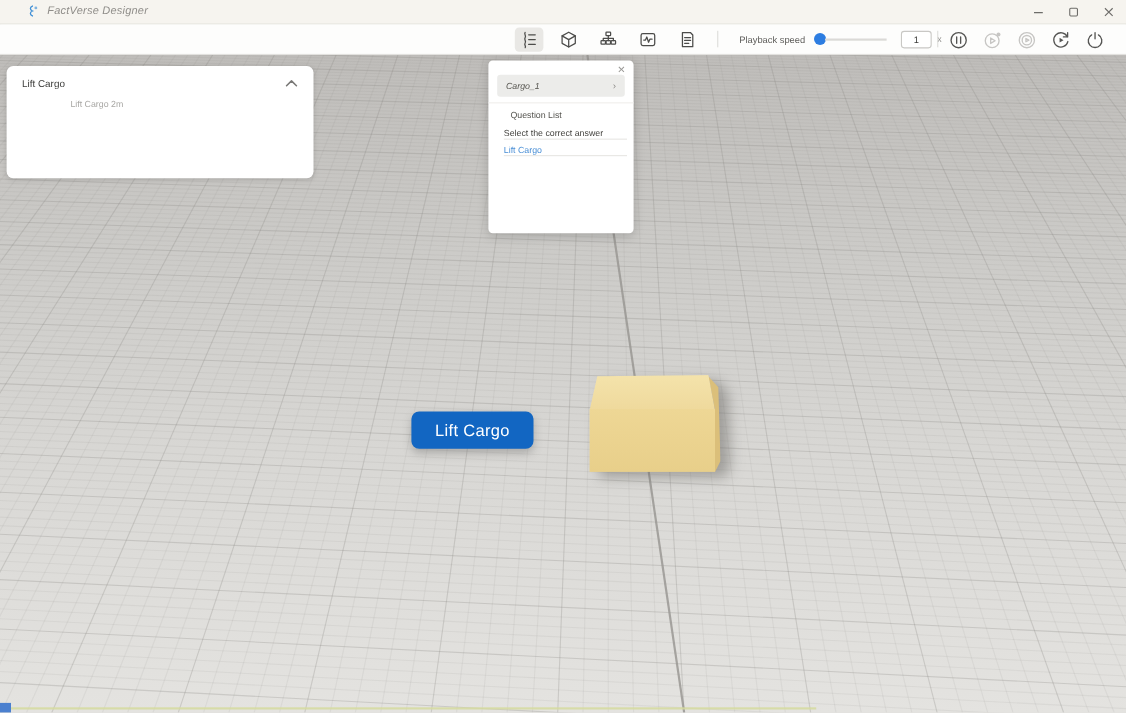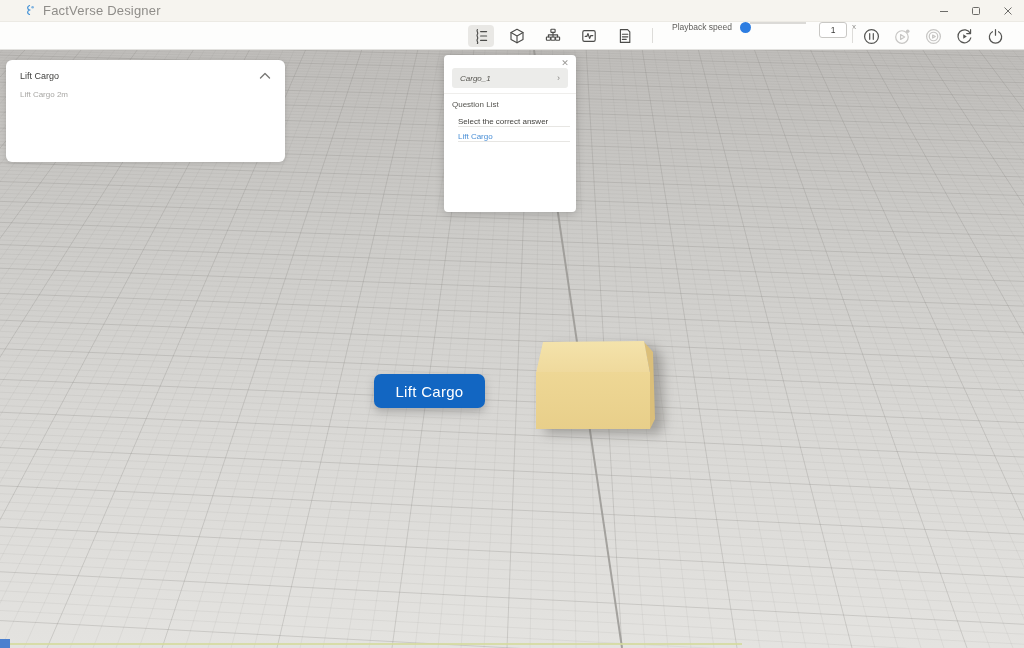--- a/index.html
+++ b/index.html
@@ -2,33 +2,33 @@
 <html style="--accent-blue: #1266c2; --slider-blue: #2d7de1; --link-blue: #4a8fd6; --cargo-top: #f4e3ab; --cargo-front: #eed795; --cargo-side: #dbbf7a;"><head>
 <meta charset="utf-8">
 <style>
   * { margin:0; padding:0; box-sizing:border-box; }
   html,body { width:1024px; height:648px; overflow:hidden; font-family:"Liberation Sans", sans-serif; }
   .app { position:relative; width:1024px; height:648px; background:#e8e7e4; outline:1px solid #d9d7d2; outline-offset:-1px; }
 
   
   .titlebar { position:absolute; left:0; top:0; width:1024px; height:22px; background:#f6f4ef; border-bottom:1px solid #eceae4; display:flex; align-items:center; padding-left:24px; z-index:40; }
   .titlebar .logo { width:13px; height:13px; margin-right:6px; }
-  .titlebar .title { font-size:13px; color:#8f8d89; letter-spacing:.2px; }
+  .titlebar .title { font-size:10px; color:#8f8d89; letter-spacing:.2px;font-style:italic; }
   .win-controls { position:absolute; right:0; top:0; height:22px; display:flex; }
   .win-btn { width:32px; height:22px; display:flex; align-items:center; justify-content:center; color:#6d6c69; }
   .win-btn svg { display:block; }
 
   
   .toolbar { position:absolute; left:0; top:22px; width:1024px; height:28px; background:#fdfdfc; border-bottom:1px solid #e2e1de; z-index:40; }
   .mode-group { position:absolute; left:468px; top:2px; height:24px; display:flex; align-items:center; gap:10px; }
   .tool-btn { width:26px; height:22px; display:flex; align-items:center; justify-content:center; border-radius:4px; color:#4c4c4a; }
   .tool-btn.active { background:#e9e8e5; }
   .tool-btn svg { stroke:currentColor; fill:none; stroke-width:1.15; stroke-linecap:round; stroke-linejoin:round; }
   .vsep { position:absolute; top:6px; width:1px; height:15px; background:#dddcd9; }
-  .playback-group { position:absolute; left:672px; top:0; height:27px; display:flex; align-items:flex-start; }
+  .playback-group { position:absolute; left:672px; top:0; height:27px; display:flex; align-items:center; }
   .playback-label { font-size:8.5px; color:#5e5d5a; margin-right:8px; }
   .slider-handle { width:11px; height:11px; border-radius:50%; background:var(--slider-blue,#2d7de1); }
   .slider-track { width:56px; height:2px; background:#dbdad7; margin-left:-1px; }
   .speed-input { width:28px; height:16px; margin-left:13px; border:1px solid #c9c8c5; border-radius:3px; background:#fff; font-size:8.5px; color:#3a3a38; text-align:center; font-family:"Liberation Sans",sans-serif; }
   .speed-unit { font-size:8px; color:#8d8c89; margin-left:5px; }
   .control-group { position:absolute; left:862px; top:2px; height:24px; display:flex; align-items:center; gap:12px; }
   .ctrl-btn { width:19px; height:19px; display:flex; align-items:center; justify-content:center; color:#555553; }
   .ctrl-btn.disabled { color:#c7c6c4; }
   .ctrl-btn svg { stroke:currentColor; fill:none; stroke-width:1.15; stroke-linecap:round; stroke-linejoin:round; }
 
@@ -47,30 +47,30 @@
 
   
   .scene-action-btn { position:absolute; left:374px; top:324px; width:111px; height:34px; background:var(--accent-blue,#1266c2); border-radius:7px; display:flex; align-items:center; justify-content:center; color:#fff; font-size:15px; letter-spacing:.3px; box-shadow:0 4px 8px rgba(90,90,88,.35); }
 
   
   .task-panel { position:absolute; left:6px; top:60px; width:279px; height:102px; background:#fff; border-radius:6px; box-shadow:0 1px 5px rgba(0,0,0,.13); z-index:30; }
   .task-panel-header { position:relative; padding:11px 14px 0 14px; display:flex; align-items:center; }
   .task-panel-title { font-size:9px; color:#3e3e3c; }
   .task-collapse { position:absolute; right:13px; top:9px; width:14px; height:14px; color:#7a7977; }
   .task-collapse svg { stroke:currentColor; fill:none; stroke-width:1.4; stroke-linecap:round; stroke-linejoin:round; }
-  .task-step { padding:9px 8px 0 14px; font-size:8px; color:#a8a7a4; }
+  .task-step { padding:9px 8px 0 14px; font-size:8px; color:#a8a7a4;margin-left:44px; }
 
   
   .question-popup { position:absolute; left:444px; top:55px; width:132px; height:157px; background:#fff; border-radius:4px; box-shadow:0 2px 10px rgba(0,0,0,.18); z-index:31; }
   .popup-close { position:absolute; right:5px; top:2px; font-size:9px; color:#9a9996; width:12px; height:12px; display:flex; align-items:center; justify-content:center; }
   .popup-target { margin:13px 8px 0 8px; height:20px; background:#ececea; border-radius:3px; display:flex; align-items:center; padding:0 8px; }
   .popup-target-name { font-size:8px; color:#55544f; flex:1;font-style:italic; }
   .popup-target-chevron { font-size:9px; color:#8b8a87; }
   .popup-divider { margin-top:5px; border-top:1px solid #efeeec; }
-  .popup-section-title { padding:6px 8px 3px 8px; font-size:8px; color:#55544f; }
+  .popup-section-title { padding:6px 8px 3px 20px; font-size:8px; color:#55544f; }
   .popup-row { margin:0 6px 0 14px; padding:5px 0 0 0; border-bottom:1px solid #e7e6e3; font-size:8px; }
   .popup-row.prompt { color:#454440; }
   .popup-row.option { color:var(--link-blue,#4a8fd6); }
 </style>
 </head>
 <body>
 
 <div class="app">
 
   <div class="viewport">

